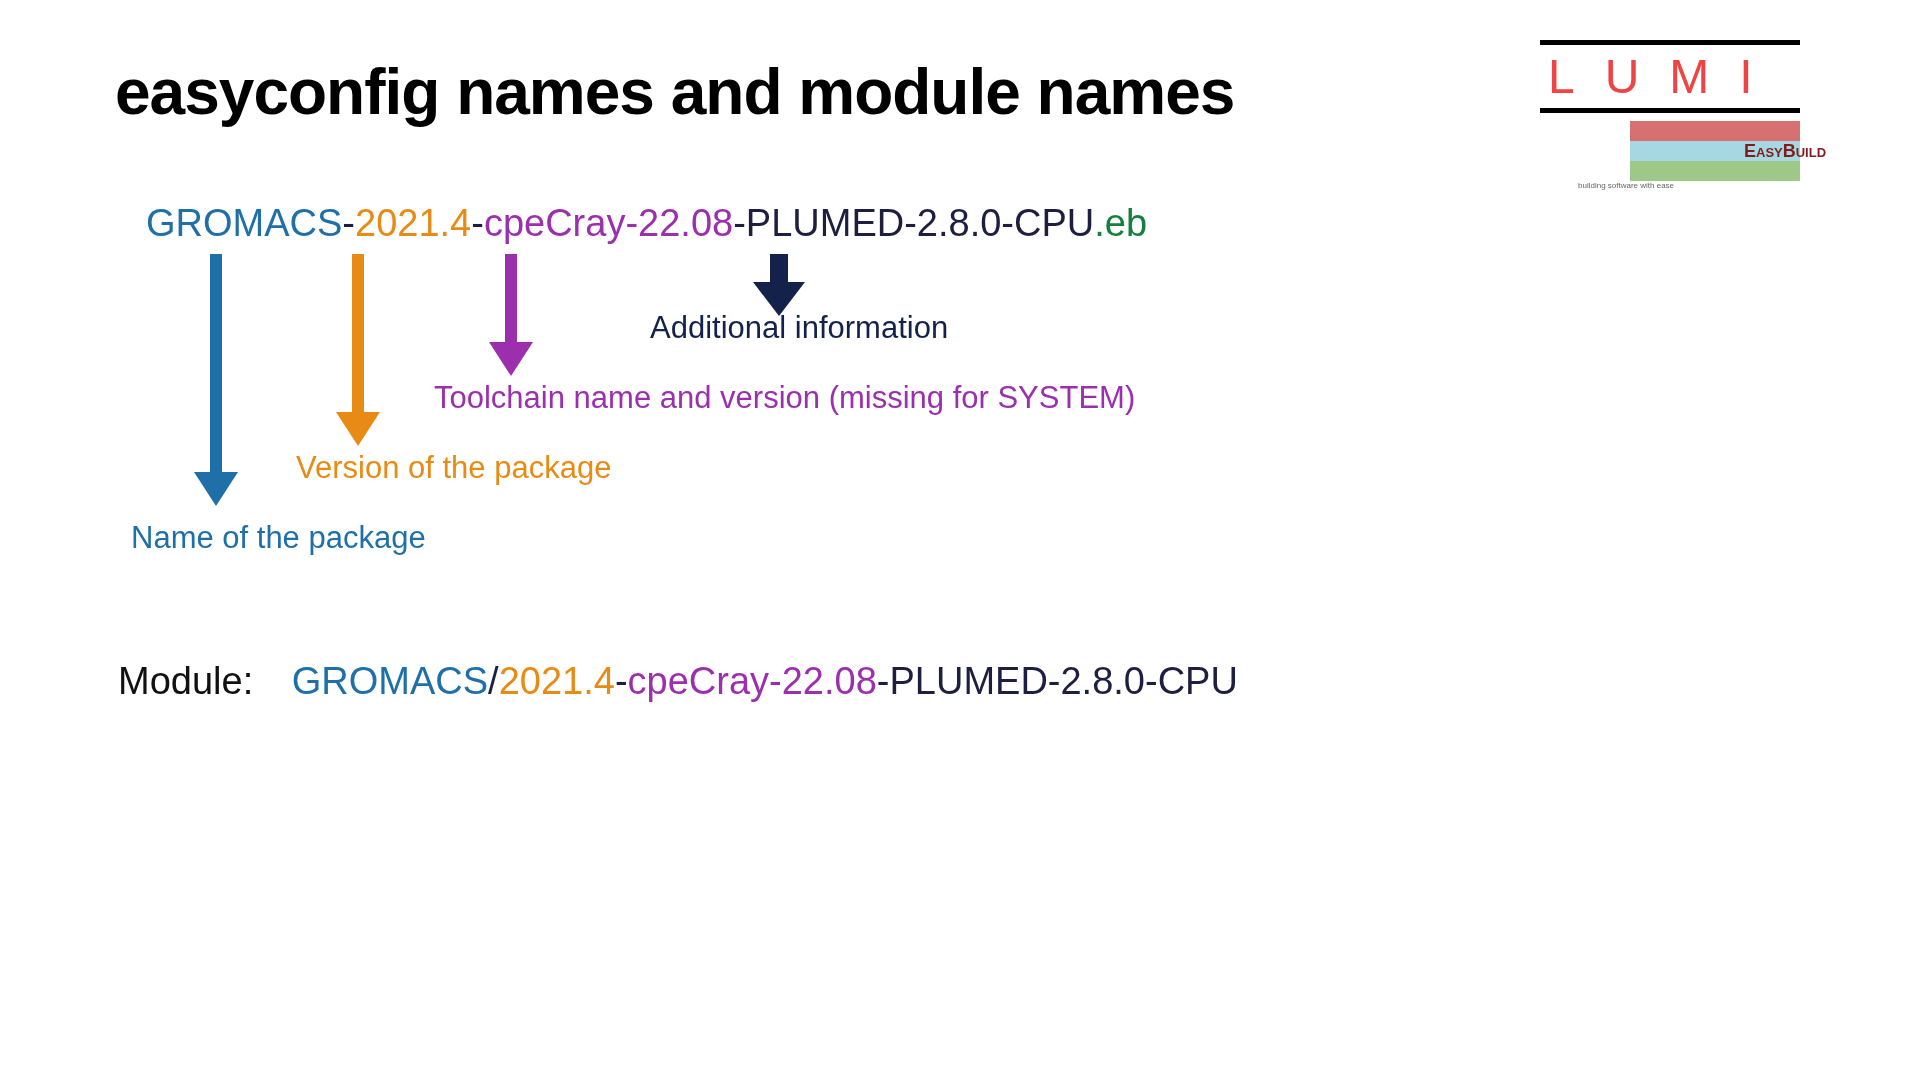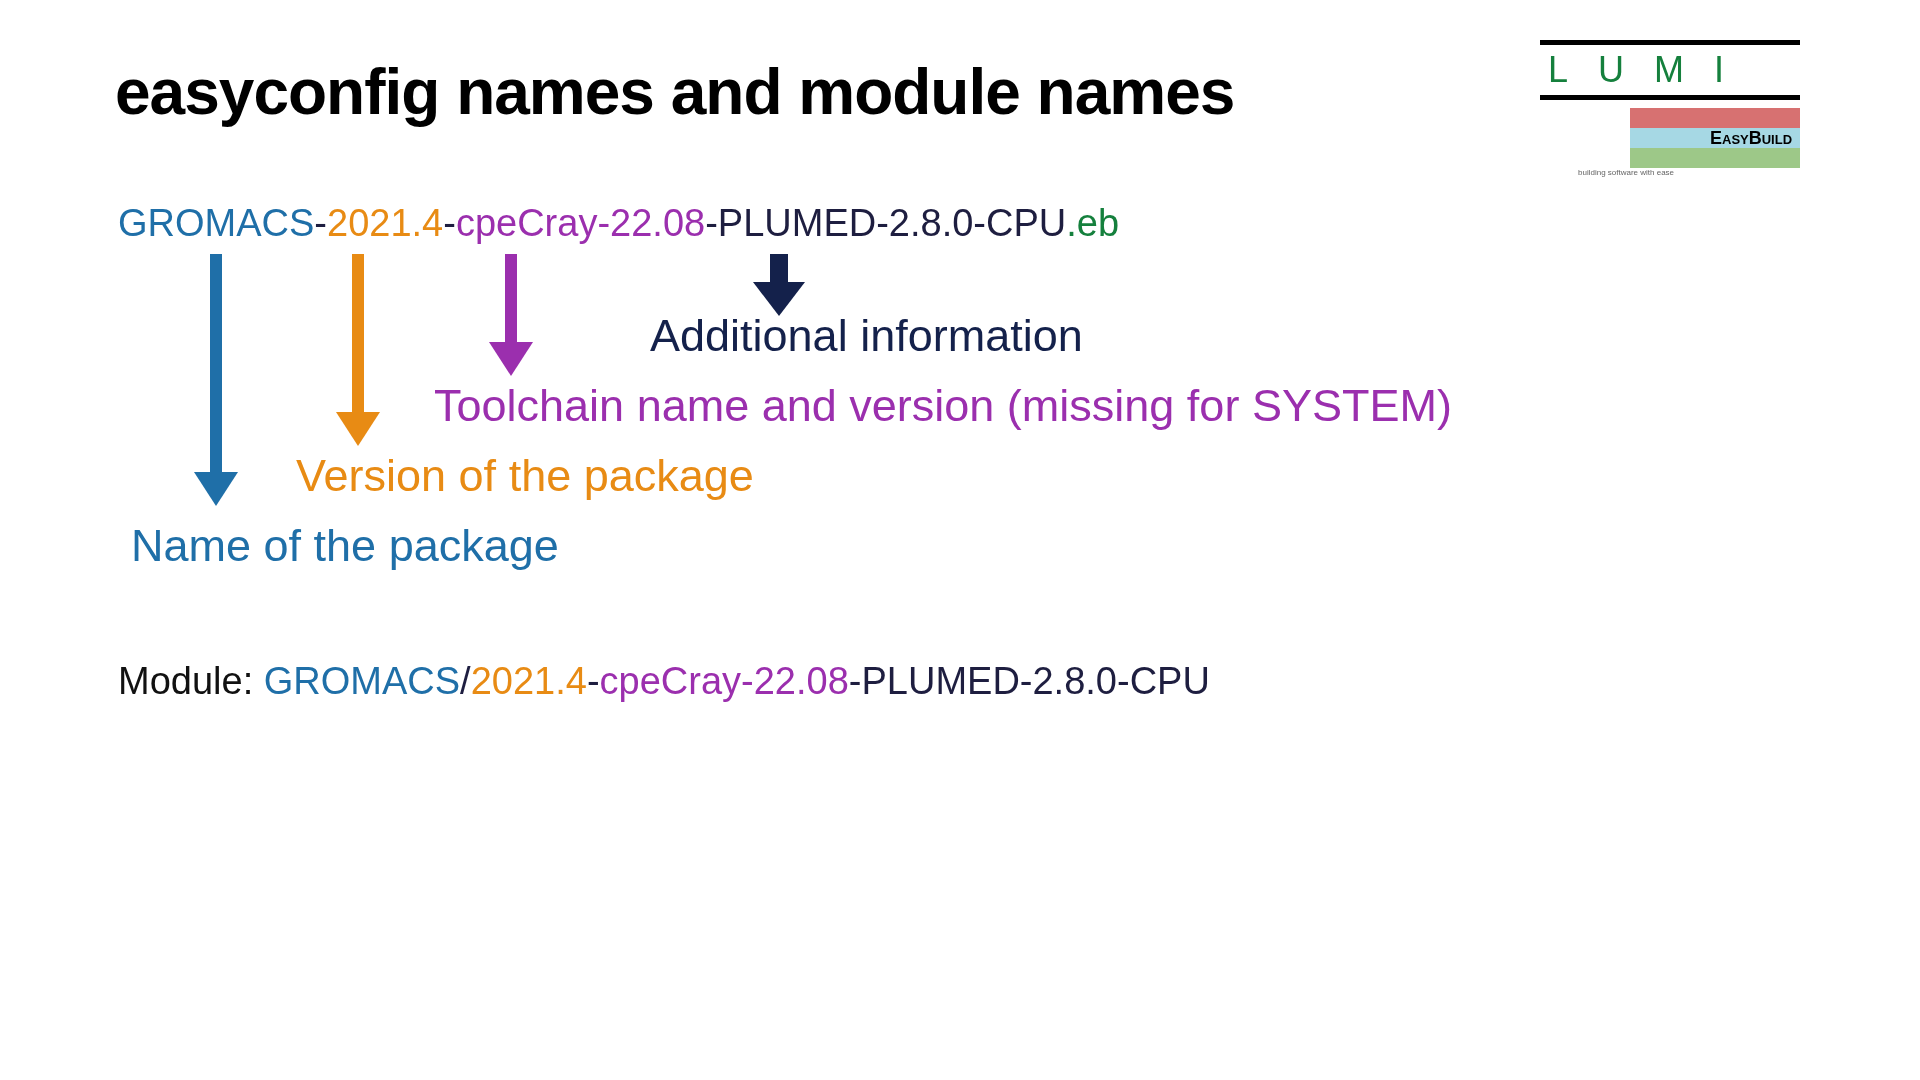--- a/index.html
+++ b/index.html
@@ -21,56 +21,56 @@
   }
   .logo {
     position: absolute;
     right: 120px;
     top: 40px;
     width: 260px;
   }
   .lumi-line { height: 5px; background: #000; margin-bottom: 2px; }
   .lumi-text {
     font-family: Arial, sans-serif;
-    font-size: 36px;
+    font-size: 48px;
     letter-spacing: 30px;
     font-weight: 400;
     padding: 2px 0 4px 8px;
-    color: #15803d;
+    color: #ef4444;
   }
   .eb-band { height: 20px; margin-left: 90px; }
   .eb-red { background: #d77171; }
   .eb-blue { background: #a6d8e4; display: flex; align-items: center; }
   .eb-green { background: #9dc888; }
   .eb-text {
     font-weight: 700;
     font-size: 18px;
-    color: #000000;
-    margin-left: 80px;
+    color: #7f1d1d;
+    margin-left: 114px;
     font-variant: small-caps;
   }
   .eb-sub {
     font-size: 8px; color: #666; margin-left: 38px;
   }
 
   .filename {
     position: absolute;
     left: 118px;
     top: 202px;
     font-size: 38px;
     font-weight: 400;
   }
   .mod-line {
     position: absolute;
     left: 118px;
     top: 660px;
     font-size: 38px;
     font-weight: 400;
   }
-  .c-name    { color: #1f6fa8; }
+  .c-name    { color: #1f6fa8; margin-left: 28px; }
   .c-dash    { color: #1e1e40; }
   .c-version { color: #e88b14; }
   .c-tool    { color: #9b2fae; }
   .c-extra   { color: #1e1e40; }
   .c-ext     { color: #15803d; }
   .c-label   { color: #111; }
 
   .arrow-wrap {
     position: absolute;
   }
@@ -79,21 +79,21 @@
     margin: 0 auto;
   }
   .arrow-head {
     width: 0; height: 0;
     border-left: 22px solid transparent;
     border-right: 22px solid transparent;
     margin: -2px auto 0;
   }
   .caption {
     position: absolute;
-    font-size: 45px;
+    font-size: 31px;
     font-weight: 400;
   }
   
   #arrow1 { left: 194px; top: 254px; }
   #arrow1 .arrow-stem { height: 220px; background: #1f6fa8; }
   #arrow1 .arrow-head { border-top: 34px solid #1f6fa8; }
   #cap1 { left: 131px; top: 520px; color: #1f6fa8; }
   
   #arrow2 { left: 336px; top: 254px; }
   #arrow2 .arrow-stem { height: 160px; background: #e88b14; }

